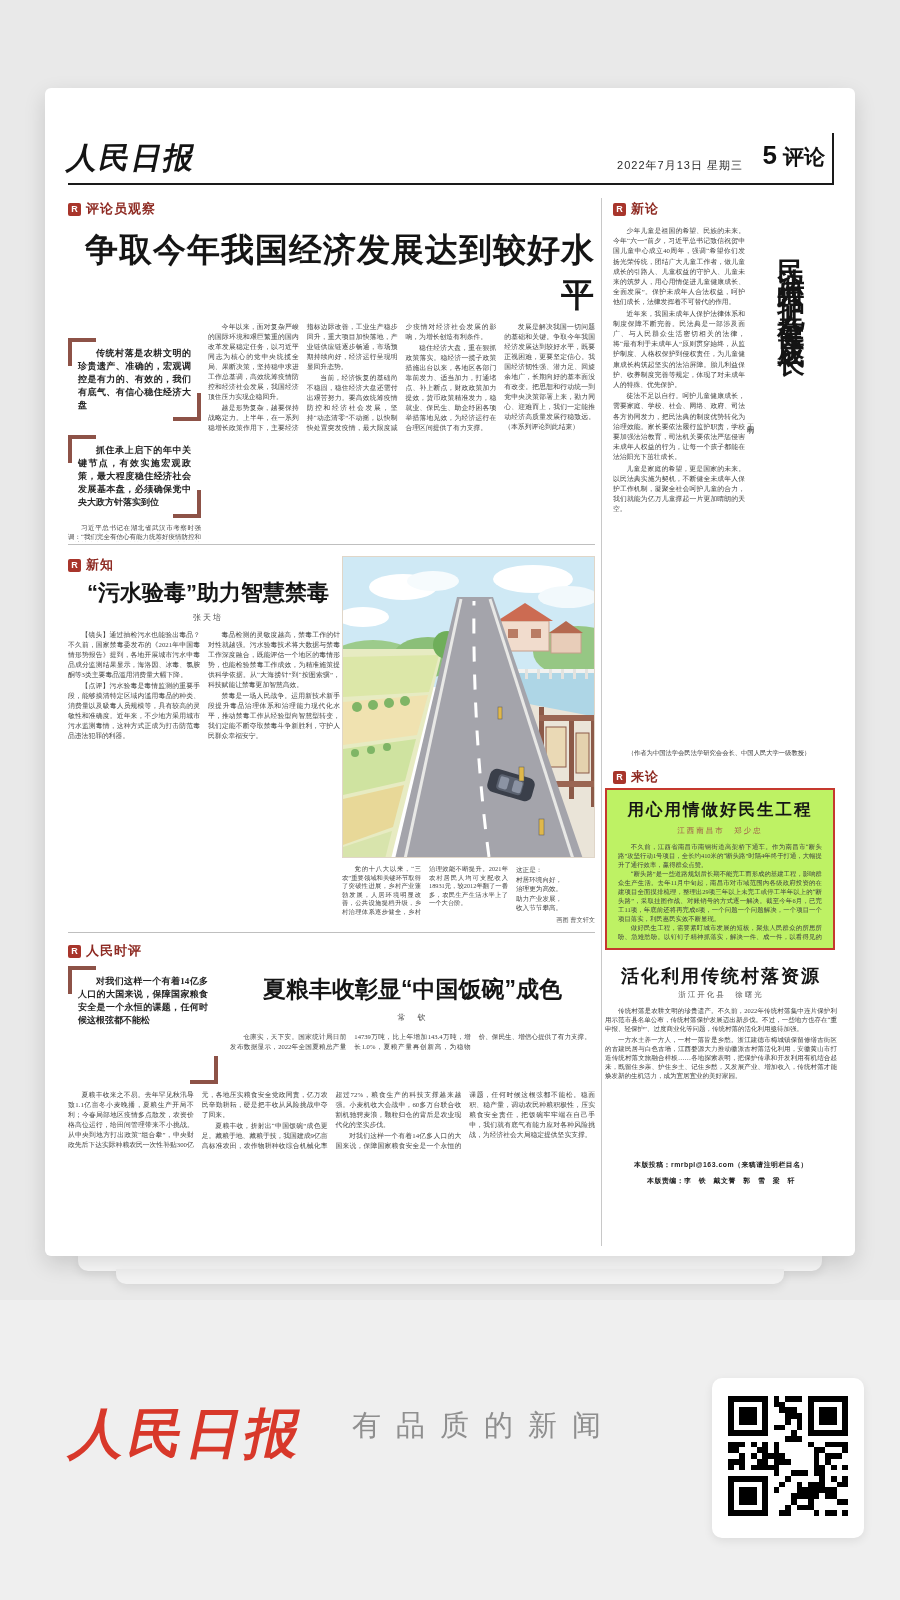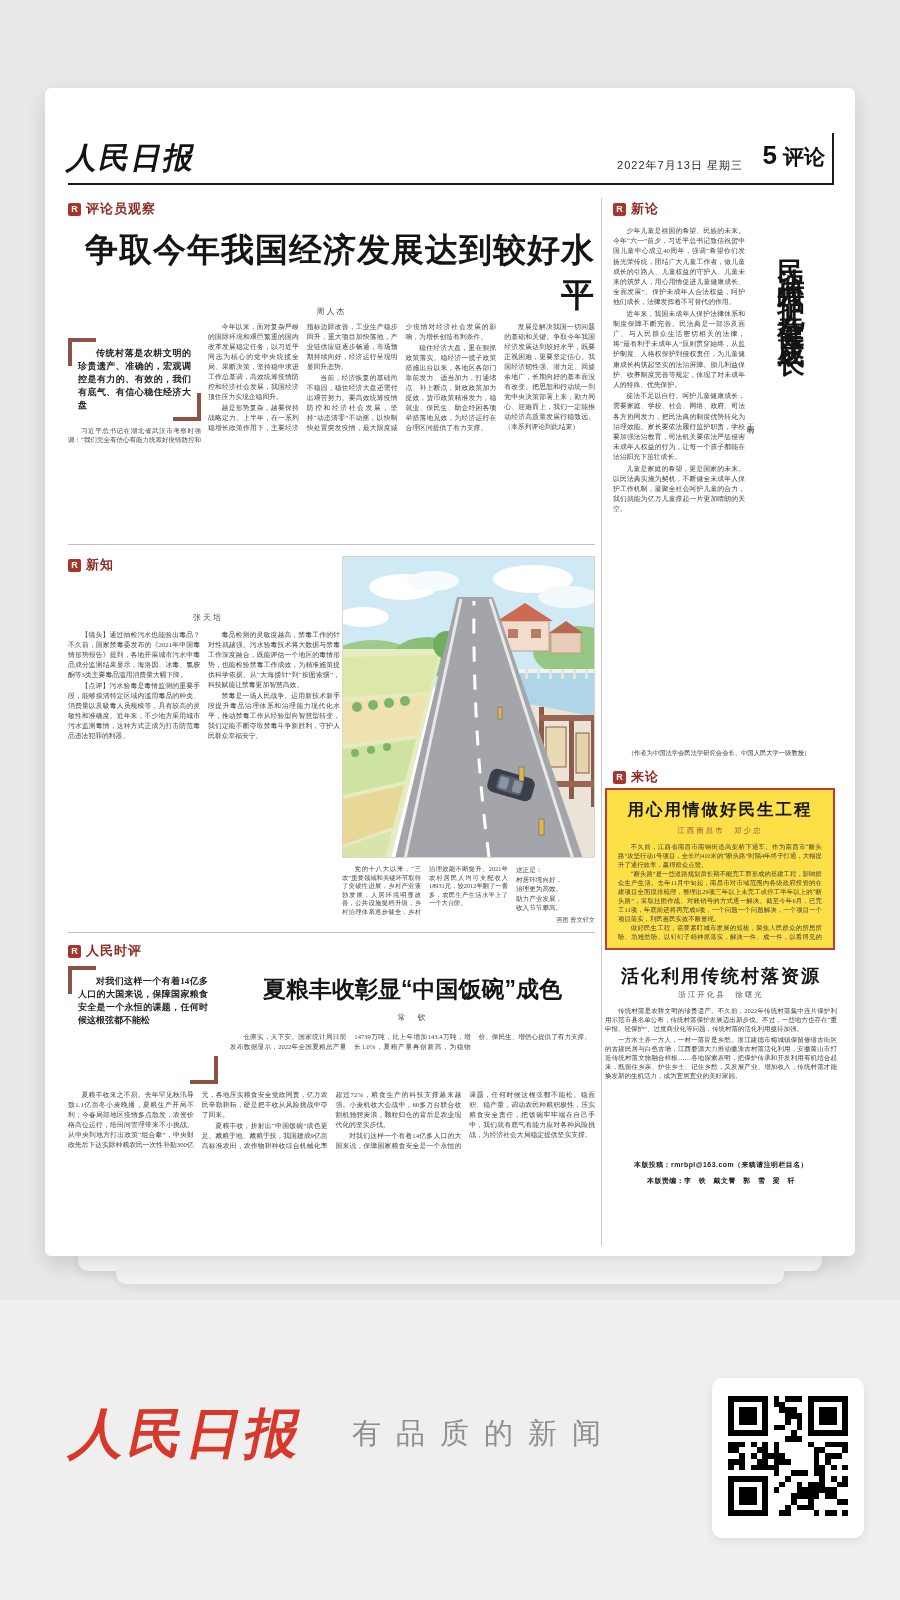--- a/index.html
+++ b/index.html
@@ -53,21 +53,21 @@
 
   .divider { background:#bfbfbf; height:1px; }
   .vdivider { background:#c8c8c8; width:1px; }
 
   .vertical-head { writing-mode:vertical-rl; text-orientation:upright; font-size:27px; font-weight:900;
                    letter-spacing:9px; color:#141414; font-family:"Liberation Sans", sans-serif; }
   .vertical-by { writing-mode:vertical-rl; text-orientation:upright; font-size:7px; color:#555; letter-spacing:2px; }
 
   .note-center { font-size:6.3px; line-height:9px; color:#333; text-align:center; }
 
-  .red-box { border:2px solid #c5392e; padding:9px 11px 7px; background:#fde047; }
+  .red-box { border:2px solid #c5392e; padding:9px 11px 7px; background:#bef264; }
   .red-box h3 { font-size:16.5px; font-weight:900; text-align:center; letter-spacing:2px; }
   .red-box .by { font-size:7.5px; color:#a0564a; text-align:center; margin:5px 0 6px; letter-spacing:2px; }
   .red-box .bd { font-size:6.4px; line-height:9px; text-align:justify; color:#424242; overflow:hidden; height:98px; }
   .red-box .bd p { text-indent:2em; }
 
   .mid-head { font-size:18px; font-weight:900; text-align:center; letter-spacing:2px; }
   .small-by { font-size:7.5px; color:#555; text-align:center; letter-spacing:2px; }
 
   .caption-text { font-size:6.3px; line-height:8.6px; text-align:justify; color:#444; overflow:hidden; }
   .caption-text p { text-indent:2em; }
@@ -75,21 +75,21 @@
   .verse p { margin:0; }
   .credit { font-size:6.2px; color:#555; text-align:right; margin-top:3px; }
 
   .pfooter { font-size:6.9px; font-weight:700; color:#222; text-align:center; letter-spacing:.5px;
              font-family:"Liberation Sans", sans-serif; }
 
   
   .banner-logo { font-weight:900; font-size:54px; color:#d8382a; transform:skewX(-12deg);
                  letter-spacing:4px; font-family:"Liberation Serif", serif; }
   .banner-date { font-size:33px; color:#8f8f8f; letter-spacing:2px; font-family:"Liberation Sans", sans-serif; }
-  .banner-slogan { font-size:29px; color:#8f8f8f; letter-spacing:15px; margin-top:16px; font-family:"Liberation Sans", sans-serif; }
+  .banner-slogan { font-size:29px; color:#8f8f8f; letter-spacing:15px; margin-top:8px; font-family:"Liberation Sans", sans-serif; }
   .qr-card { background:#fff; border-radius:10px; box-shadow:0 3px 10px rgba(0,0,0,.08);
              display:flex; align-items:center; justify-content:center; }
   .qr-card svg { width:120px; height:120px; }
 </style>
 </head>
 <body>
 
 <div class="banner-zone"></div>
 
 <div class="sheet-edge s2"></div>
@@ -104,45 +104,48 @@
     <span class="page-sec">评论</span>
   </div>
   <div class="abs hdr-rule" style="left:23px; width:766px; top:95px;"></div>
   <div class="abs hdr-tick" style="left:787px; top:45px; height:52px;"></div>
 
   <div class="abs sec-label" style="left:23px; top:112px;">
     <span class="glyph">R</span>
     <span class="txt">评论员观察</span>
   </div>
   <h1 class="abs headline-xl" style="left:23px; top:140px; width:527px;">争取今年我国经济发展达到较好水平</h1>
-  <div class="abs byline" style="left:23px; top:218px; width:527px;">周人杰</div>
 
   <div class="abs" style="left:23px; top:250px; width:133px;">
     <div class="quote-box">
       <div class="qt">传统村落是农耕文明的珍贵遗产、准确的，宏观调控是有力的、有效的，我们有底气、有信心稳住经济大盘</div>
+    </div>
+    <div class="quote-box" style="margin-top:14px;">
+      <div class="qt">抓住承上启下的年中关键节点，有效实施宏观政策，最大程度稳住经济社会发展基本盘，必须确保党中央大政方针落实到位</div>
     </div>
     <div class="body-text" style="margin-top:6px; height:18px; font-size:6.5px; line-height:8.5px;">
       <p>习近平总书记在湖北省武汉市考察时强调：“我们完全有信心有能力统筹好疫情防控和经济社会发展工作，争取今年我国经济发展达到较好水平。”</p>
     </div>
   </div>
 
   <div class="abs body-text cols-4" style="left:163px; top:234px; width:387px; height:216px;">
       <p>今年以来，面对复杂严峻的国际环境和艰巨繁重的国内改革发展稳定任务，以习近平同志为核心的党中央统揽全局、果断决策，坚持稳中求进工作总基调，高效统筹疫情防控和经济社会发展，我国经济顶住压力实现企稳回升。</p>
       <p>越是形势复杂，越要保持战略定力。上半年，在一系列稳增长政策作用下，主要经济指标边际改善，工业生产稳步回升，重大项目加快落地，产业链供应链逐步畅通，市场预期持续向好，经济运行呈现明显回升态势。</p>
       <p>当前，经济恢复的基础尚不稳固，稳住经济大盘还需付出艰苦努力。要高效统筹疫情防控和经济社会发展，坚持“动态清零”不动摇，以快制快处置突发疫情，最大限度减少疫情对经济社会发展的影响，为增长创造有利条件。</p>
       <p>稳住经济大盘，重在狠抓政策落实。稳经济一揽子政策措施出台以来，各地区各部门靠前发力、适当加力，打通堵点、补上断点，财政政策加力提效，货币政策精准发力，稳就业、保民生、助企纾困各项举措落地见效，为经济运行在合理区间提供了有力支撑。</p>
       <p>发展是解决我国一切问题的基础和关键。争取今年我国经济发展达到较好水平，既要正视困难，更要坚定信心。我国经济韧性强、潜力足、回旋余地广，长期向好的基本面没有改变。把思想和行动统一到党中央决策部署上来，勠力同心、迎难而上，我们一定能推动经济高质量发展行稳致远。（本系列评论到此结束）</p>
     </div>
 
   <div class="abs divider" style="left:23px; top:456px; width:527px;"></div>
 
   <div class="abs sec-label" style="left:23px; top:468px;">
     <span class="glyph">R</span>
     <span class="txt">新知</span>
   </div>
+  <h2 class="abs" style="left:23px; top:490px; width:280px; font-size:22px; font-weight:900; text-align:center;">“污水验毒”助力智慧禁毒</h2>
   <div class="abs byline" style="left:23px; top:524px; width:280px;">张天培</div>
   <div class="abs body-text cols-2" style="left:23px; top:542px; width:272px; height:294px;">
       <p>【镜头】通过抽检污水也能验出毒品？不久前，国家禁毒委发布的《2021年中国毒情形势报告》提到，各地开展城市污水中毒品成分监测结果显示，海洛因、冰毒、氯胺酮等3类主要毒品滥用消费量大幅下降。</p>
       <p>【点评】污水验毒是毒情监测的重要手段，能够摸清特定区域内滥用毒品的种类、消费量以及吸毒人员规模等，具有较高的灵敏性和准确度。近年来，不少地方采用城市污水监测毒情，这种方式正成为打击防范毒品违法犯罪的利器。</p>
       <p>毒品检测的灵敏度越高，禁毒工作的针对性就越强。污水验毒技术将大数据与禁毒工作深度融合，既能评估一个地区的毒情形势，也能检验禁毒工作成效，为精准施策提供科学依据。从“大海捞针”到“按图索骥”，科技赋能让禁毒更加智慧高效。</p>
       <p>禁毒是一场人民战争。运用新技术新手段提升毒品治理体系和治理能力现代化水平，推动禁毒工作从经验型向智慧型转变，我们定能不断夺取禁毒斗争新胜利，守护人民群众幸福安宁。</p>
     </div>
 
   <div class="abs" style="left:297px; top:468px; width:253px; height:302px; border:1px solid #e0d6c8; overflow:hidden;">
     <svg viewBox="0 0 253 302" width="253" height="302" preserveAspectRatio="none">

